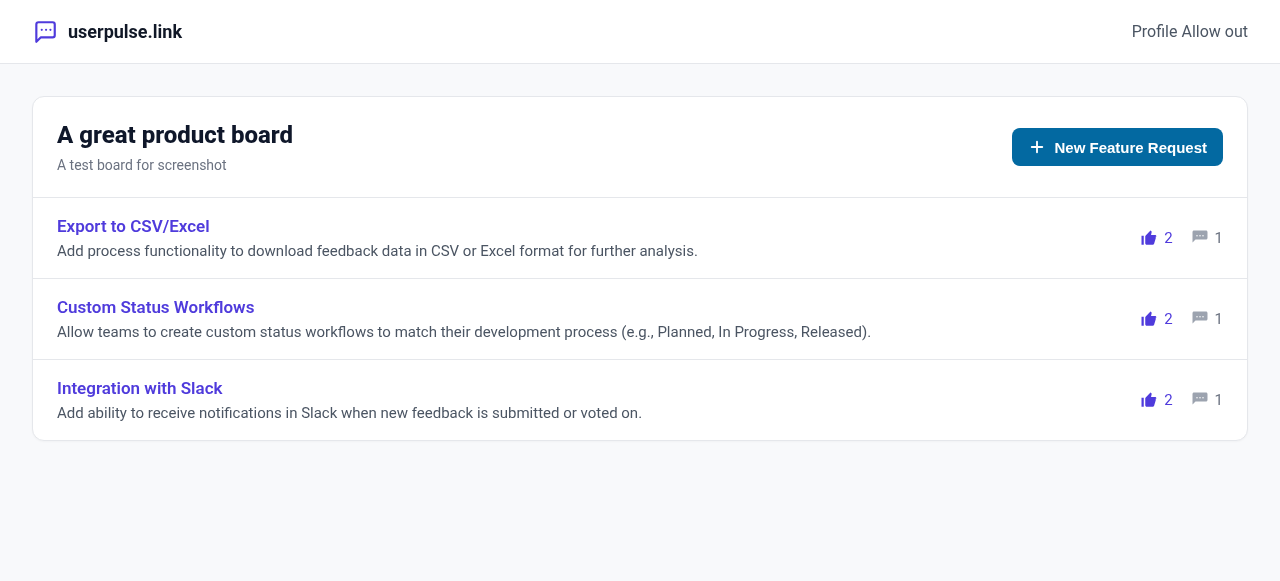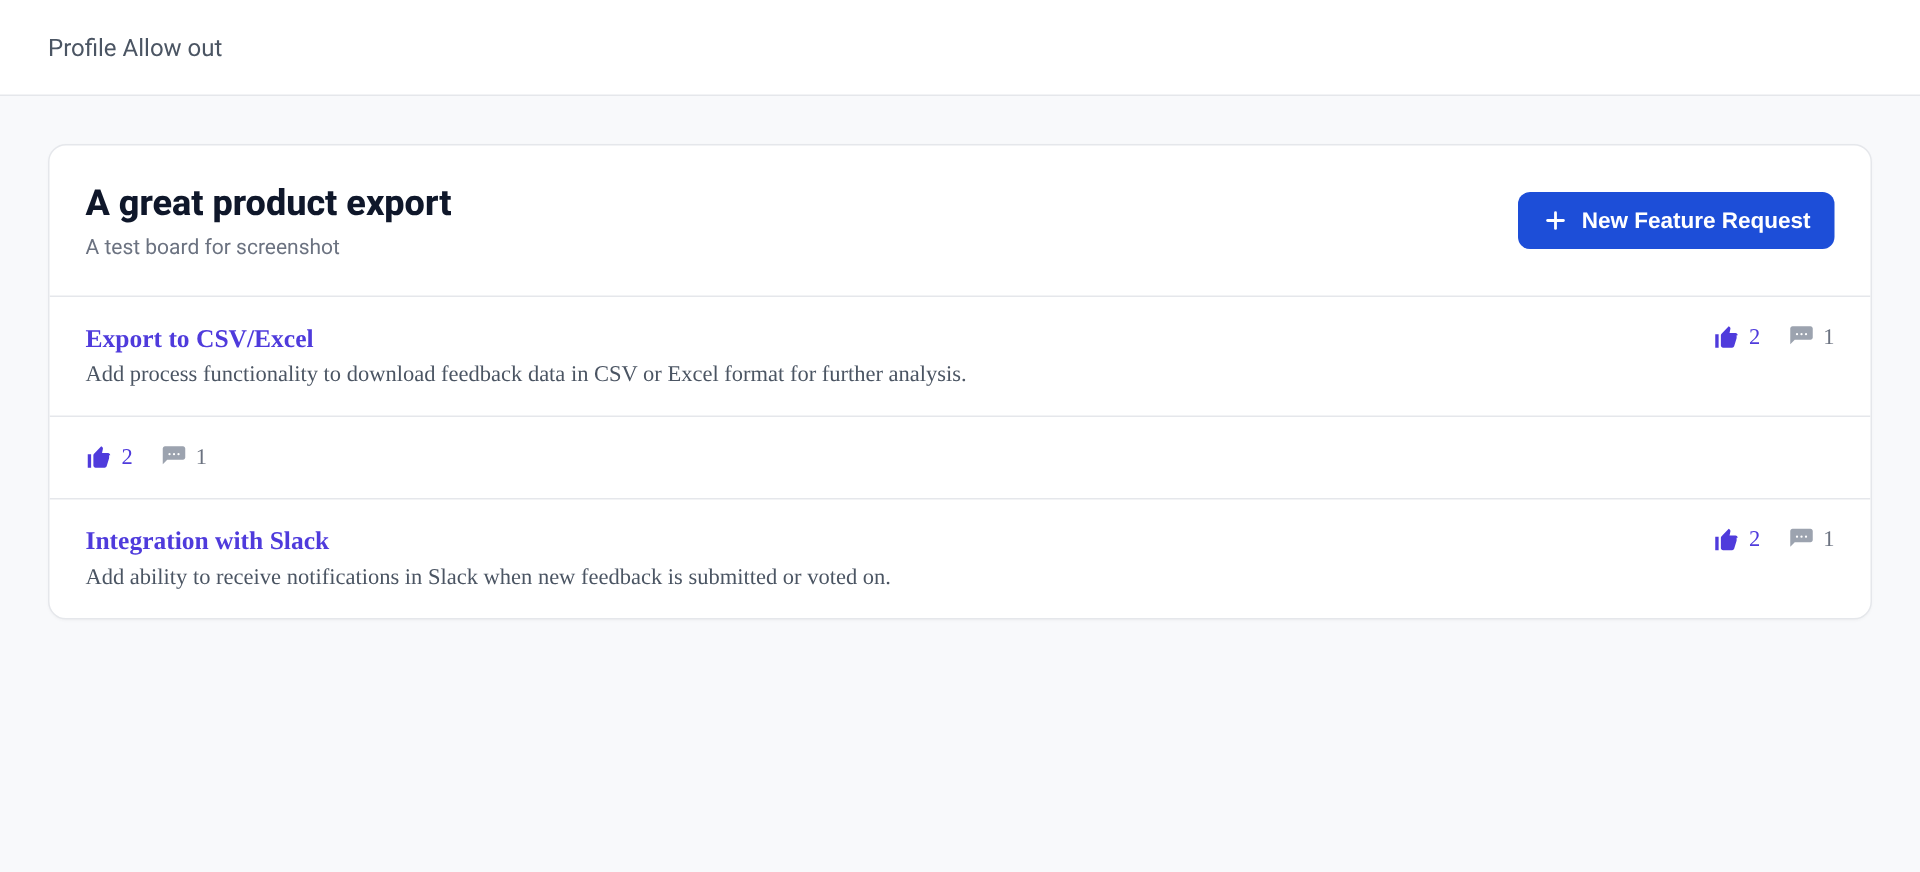--- a/index.html
+++ b/index.html
@@ -64,36 +64,35 @@
     }
     .board-desc {
       font-size: 14px;
       color: #6b7280;
       margin-top: 8px;
     }
     .new-btn {
       display: inline-flex;
       align-items: center;
       gap: 8px;
-      background: #1d4ed8;
+      background: #0369a1;
       color: #ffffff;
       border: none;
       border-radius: 8px;
       font-size: 15px;
       font-weight: 600;
       padding: 10px 16px;
       cursor: pointer;
     }
     .feature-row {
       display: flex;
-      align-items: flex-start;
+      align-items: center;
       justify-content: space-between;
       padding: 18px 24px;
       border-bottom: 1px solid #e5e7eb;
-      font-family: Liberation Serif, serif;
     }
     .feature-row:last-child { border-bottom: none; }
     .feature-title {
       font-size: 17px;
       font-weight: 600;
       color: #4f3bdc;
       cursor: pointer;
     }
     .feature-desc {
       font-size: 15px;
@@ -113,32 +112,43 @@
     .vote-icon { color: #4f3bdc; }
     .vote-count { color: #4f3bdc; font-size: 15px; }
     .comment-icon { color: #9ca3af; }
     .comment-count { color: #6b7280; font-size: 15px; }
     svg { display: block; }
   </style>
 </head>
 <body>
 
 <header>
+  <div class="brand">
+    <span>
+      <svg width="26" height="26" viewBox="0 0 24 24" fill="none" stroke="#4f3bdc" stroke-width="2" stroke-linecap="round" stroke-linejoin="round">
+        <path d="M21 15a2 2 0 0 1-2 2H8l-4 4V5a2 2 0 0 1 2-2h13a2 2 0 0 1 2 2z"></path>
+        <circle cx="9" cy="10" r="1" fill="#4f3bdc" stroke="none"></circle>
+        <circle cx="13" cy="10" r="1" fill="#4f3bdc" stroke="none"></circle>
+        <circle cx="17" cy="10" r="1" fill="#4f3bdc" stroke="none"></circle>
+      </svg>
+    </span>
+    <span class="brand-name">userpulse.link</span>
+  </div>
   <nav>
     <a>Profile</a>
     <a>Allow out</a>
   </nav>
 </header>
 
 <main>
   <div class="card">
 
     <div class="card-header">
       <div>
-        <h1 class="board-title">A great product export</h1>
+        <h1 class="board-title">A great product board</h1>
         <p class="board-desc">A test board for screenshot</p>
       </div>
       <button class="new-btn">
         <span>
           <svg width="18" height="18" viewBox="0 0 24 24" fill="none" stroke="#ffffff" stroke-width="2.5" stroke-linecap="round" stroke-linejoin="round">
             <line x1="12" y1="5" x2="12" y2="19"></line>
             <line x1="5" y1="12" x2="19" y2="12"></line>
           </svg>
         </span>
         <span>New Feature Request</span>
@@ -167,20 +177,24 @@
               <circle cx="12" cy="9" r="1" fill="#ffffff"></circle>
               <circle cx="16" cy="9" r="1" fill="#ffffff"></circle>
             </svg>
           </span>
           <span class="comment-count">1</span>
         </div>
       </div>
     </div>
 
     <div class="feature-row">
+      <div>
+        <a class="feature-title">Custom Status Workflows</a>
+        <p class="feature-desc">Allow teams to create custom status workflows to match their development process (e.g., Planned, In Progress, Released).</p>
+      </div>
       <div class="feature-meta">
         <div class="meta-item">
           <span class="vote-icon">
             <svg width="18" height="18" viewBox="0 0 24 24" fill="#4f3bdc">
               <path d="M2 21h3V9H2v12zM22 10c0-1.1-.9-2-2-2h-5.3l.8-3.8v-.3c0-.4-.2-.8-.4-1.1L14 2 7.6 8.6C7.2 9 7 9.5 7 10v9c0 1.1.9 2 2 2h8c.8 0 1.5-.5 1.8-1.2l2.1-7c.1-.3.1-.5.1-.8v-2z"></path>
             </svg>
           </span>
           <span class="vote-count">2</span>
         </div>
         <div class="meta-item">

